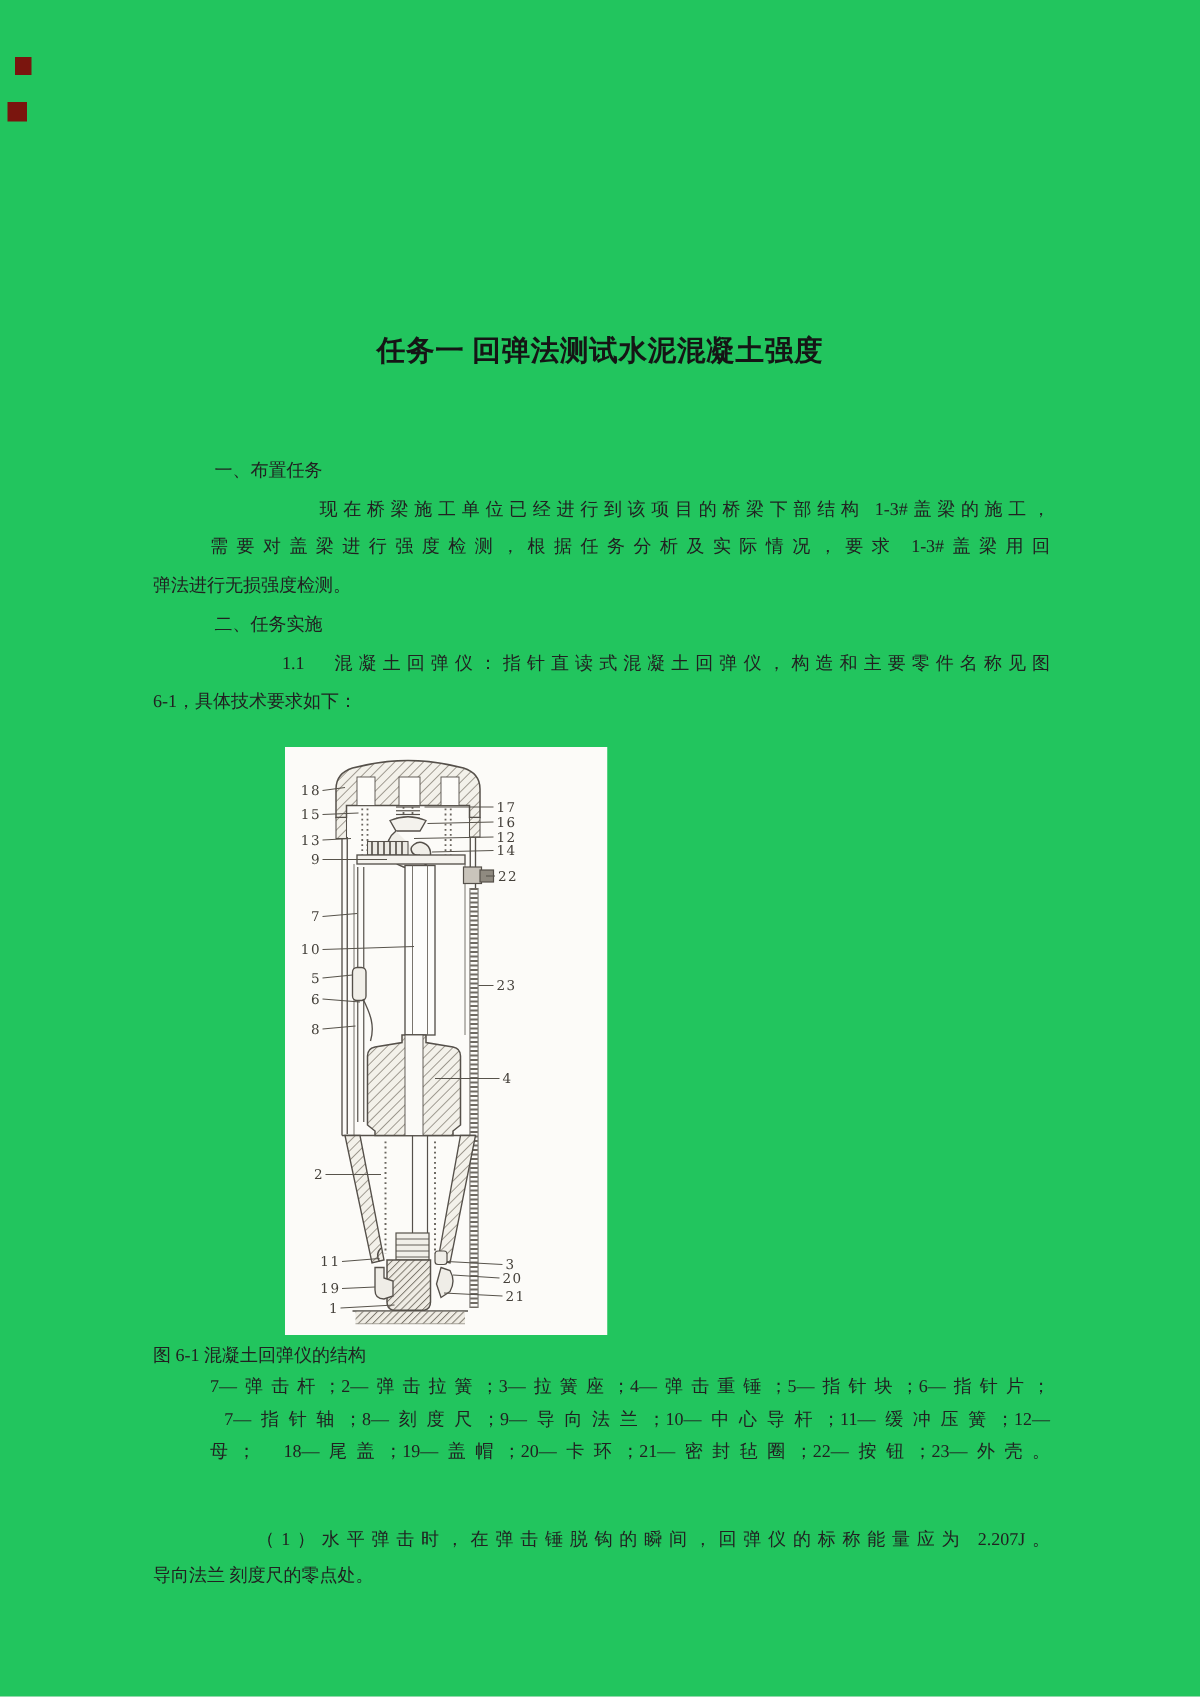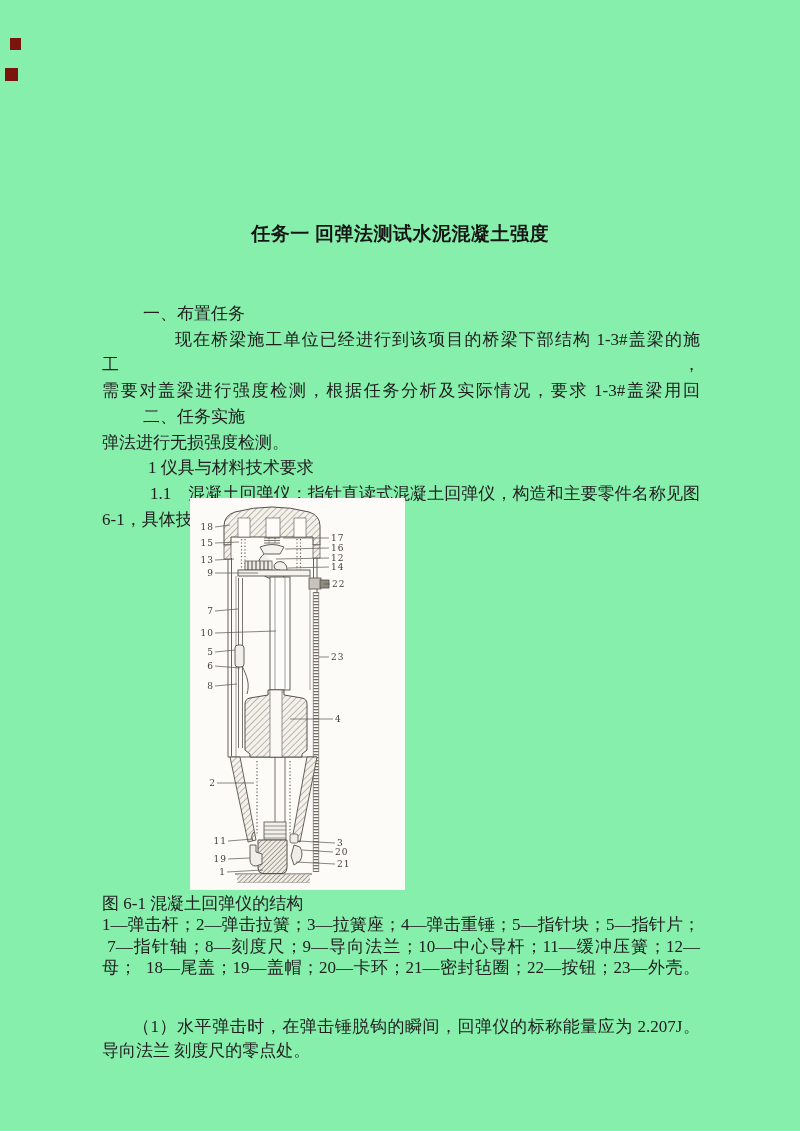--- a/index.html
+++ b/index.html
@@ -1,47 +1,46 @@
 <!DOCTYPE html>
 <html><head>
 <meta charset="utf-8">
 <style>
   html,body{margin:0;padding:0;background:#e9e9e9;}
-  .page{position:relative;width:800px;height:1131px;background:#86efac;margin:0 auto;
+  .page{position:relative;width:800px;height:1131px;background:#22c55e;margin:0 auto;
         font-family:"Liberation Serif","DejaVu Serif",serif;color:#212121;overflow:hidden;}
   .red-mark{position:absolute;background:#7a150e;}
   .doc-title{position:absolute;left:0;top:221px;width:800px;text-align:center;
              font-size:19px;font-weight:bold;letter-spacing:0.5px;color:#151515;}
-  .tblock{position:absolute;left:102px;width:598px;font-size:17px;}
+  .tblock{position:absolute;left:102px;width:598px;font-size:12px;}
   .body-block{top:301px;line-height:25.7px;}
   .caption-block{top:893px;line-height:21.5px;}
   .legend-block{top:914px;line-height:21.6px;}
   .notes-block{top:1015px;line-height:23.8px;}
   .ln{white-space:pre-wrap;}
-  .jf{text-align:justify;text-align-last:justify;}
+  .jf{text-align:justify;text-align-last:justify;margin-left:38px;}
   .fig-wrap{position:absolute;left:190px;top:498px;width:215px;height:392px;}
   svg text{font-family:"DejaVu Serif","Liberation Serif",serif;font-size:9px;fill:#44403a;letter-spacing:1px;}
 </style>
 </head>
 <body>
 
 <div class="page">
 
   <div class="red-mark" style="left:10px;top:38px;width:11px;height:12px;"></div>
   <div class="red-mark" style="left:5px;top:68px;width:13px;height:13px;"></div>
 
   <div class="doc-title">任务一 回弹法测试水泥混凝土强度</div>
 
   <div class="tblock body-block">
     <div class="ln" style="text-indent:41px">一、布置任务</div>
     <div class="ln jf" style="text-indent:73px">现在桥梁施工单位已经进行到该项目的桥梁下部结构 1-3#盖梁的施工，</div>
     <div class="ln jf">需要对盖梁进行强度检测，根据任务分析及实际情况，要求 1-3#盖梁用回</div>
+    <div class="ln">弹法进行无损强度检测。</div>
     <div class="ln" style="text-indent:41px">二、任务实施</div>
-    <div class="ln">弹法进行无损强度检测。</div>
-    <div class="ln" style="text-indent:46px">1 仪具与材料技术要求</div>
     <div class="ln jf" style="text-indent:48px">1.1　混凝土回弹仪：指针直读式混凝土回弹仪，构造和主要零件名称见图</div>
     <div class="ln">6-1，具体技术要求如下：</div>
   </div>
 
   <div class="fig-wrap">
   <svg width="215" height="392" viewBox="0 0 215 392">
     <defs>
       <pattern id="h1" patternUnits="userSpaceOnUse" width="4.5" height="4.5" patternTransform="rotate(45)">
         <rect width="4.5" height="4.5" fill="#f3f1ea"></rect>
         <line x1="0" y1="0" x2="0" y2="4.5" stroke="#8e897e" stroke-width="1.1"></line>
@@ -221,21 +220,21 @@
       <text x="147" y="348">3</text>
       <text x="145" y="357">20</text>
       <text x="147" y="369">21</text>
     </g>
   </svg>
   </div>
 
   <div class="tblock caption-block">图 6-1 混凝土回弹仪的结构</div>
 
   <div class="tblock legend-block">
-    <div class="ln jf">1—弹击杆；2—弹击拉簧；3—拉簧座；4—弹击重锤；5—指针块；5—指针片；</div>
+    <div class="ln jf">7—弹击杆；2—弹击拉簧；3—拉簧座；4—弹击重锤；5—指针块；6—指针片；</div>
     <div class="ln jf"> 7—指针轴；8—刻度尺；9—导向法兰；10—中心导杆；11—缓冲压簧；12—</div>
     <div class="ln jf">母；  18—尾盖；19—盖帽；20—卡环；21—密封毡圈；22—按钮；23—外壳。</div>
   </div>
 
   <div class="tblock notes-block">
     <div class="ln jf" style="text-indent:31px">（1）水平弹击时，在弹击锤脱钩的瞬间，回弹仪的标称能量应为 2.207J。</div>
     <div class="ln">导向法兰 刻度尺的零点处。</div>
   </div>
 
 </div>

